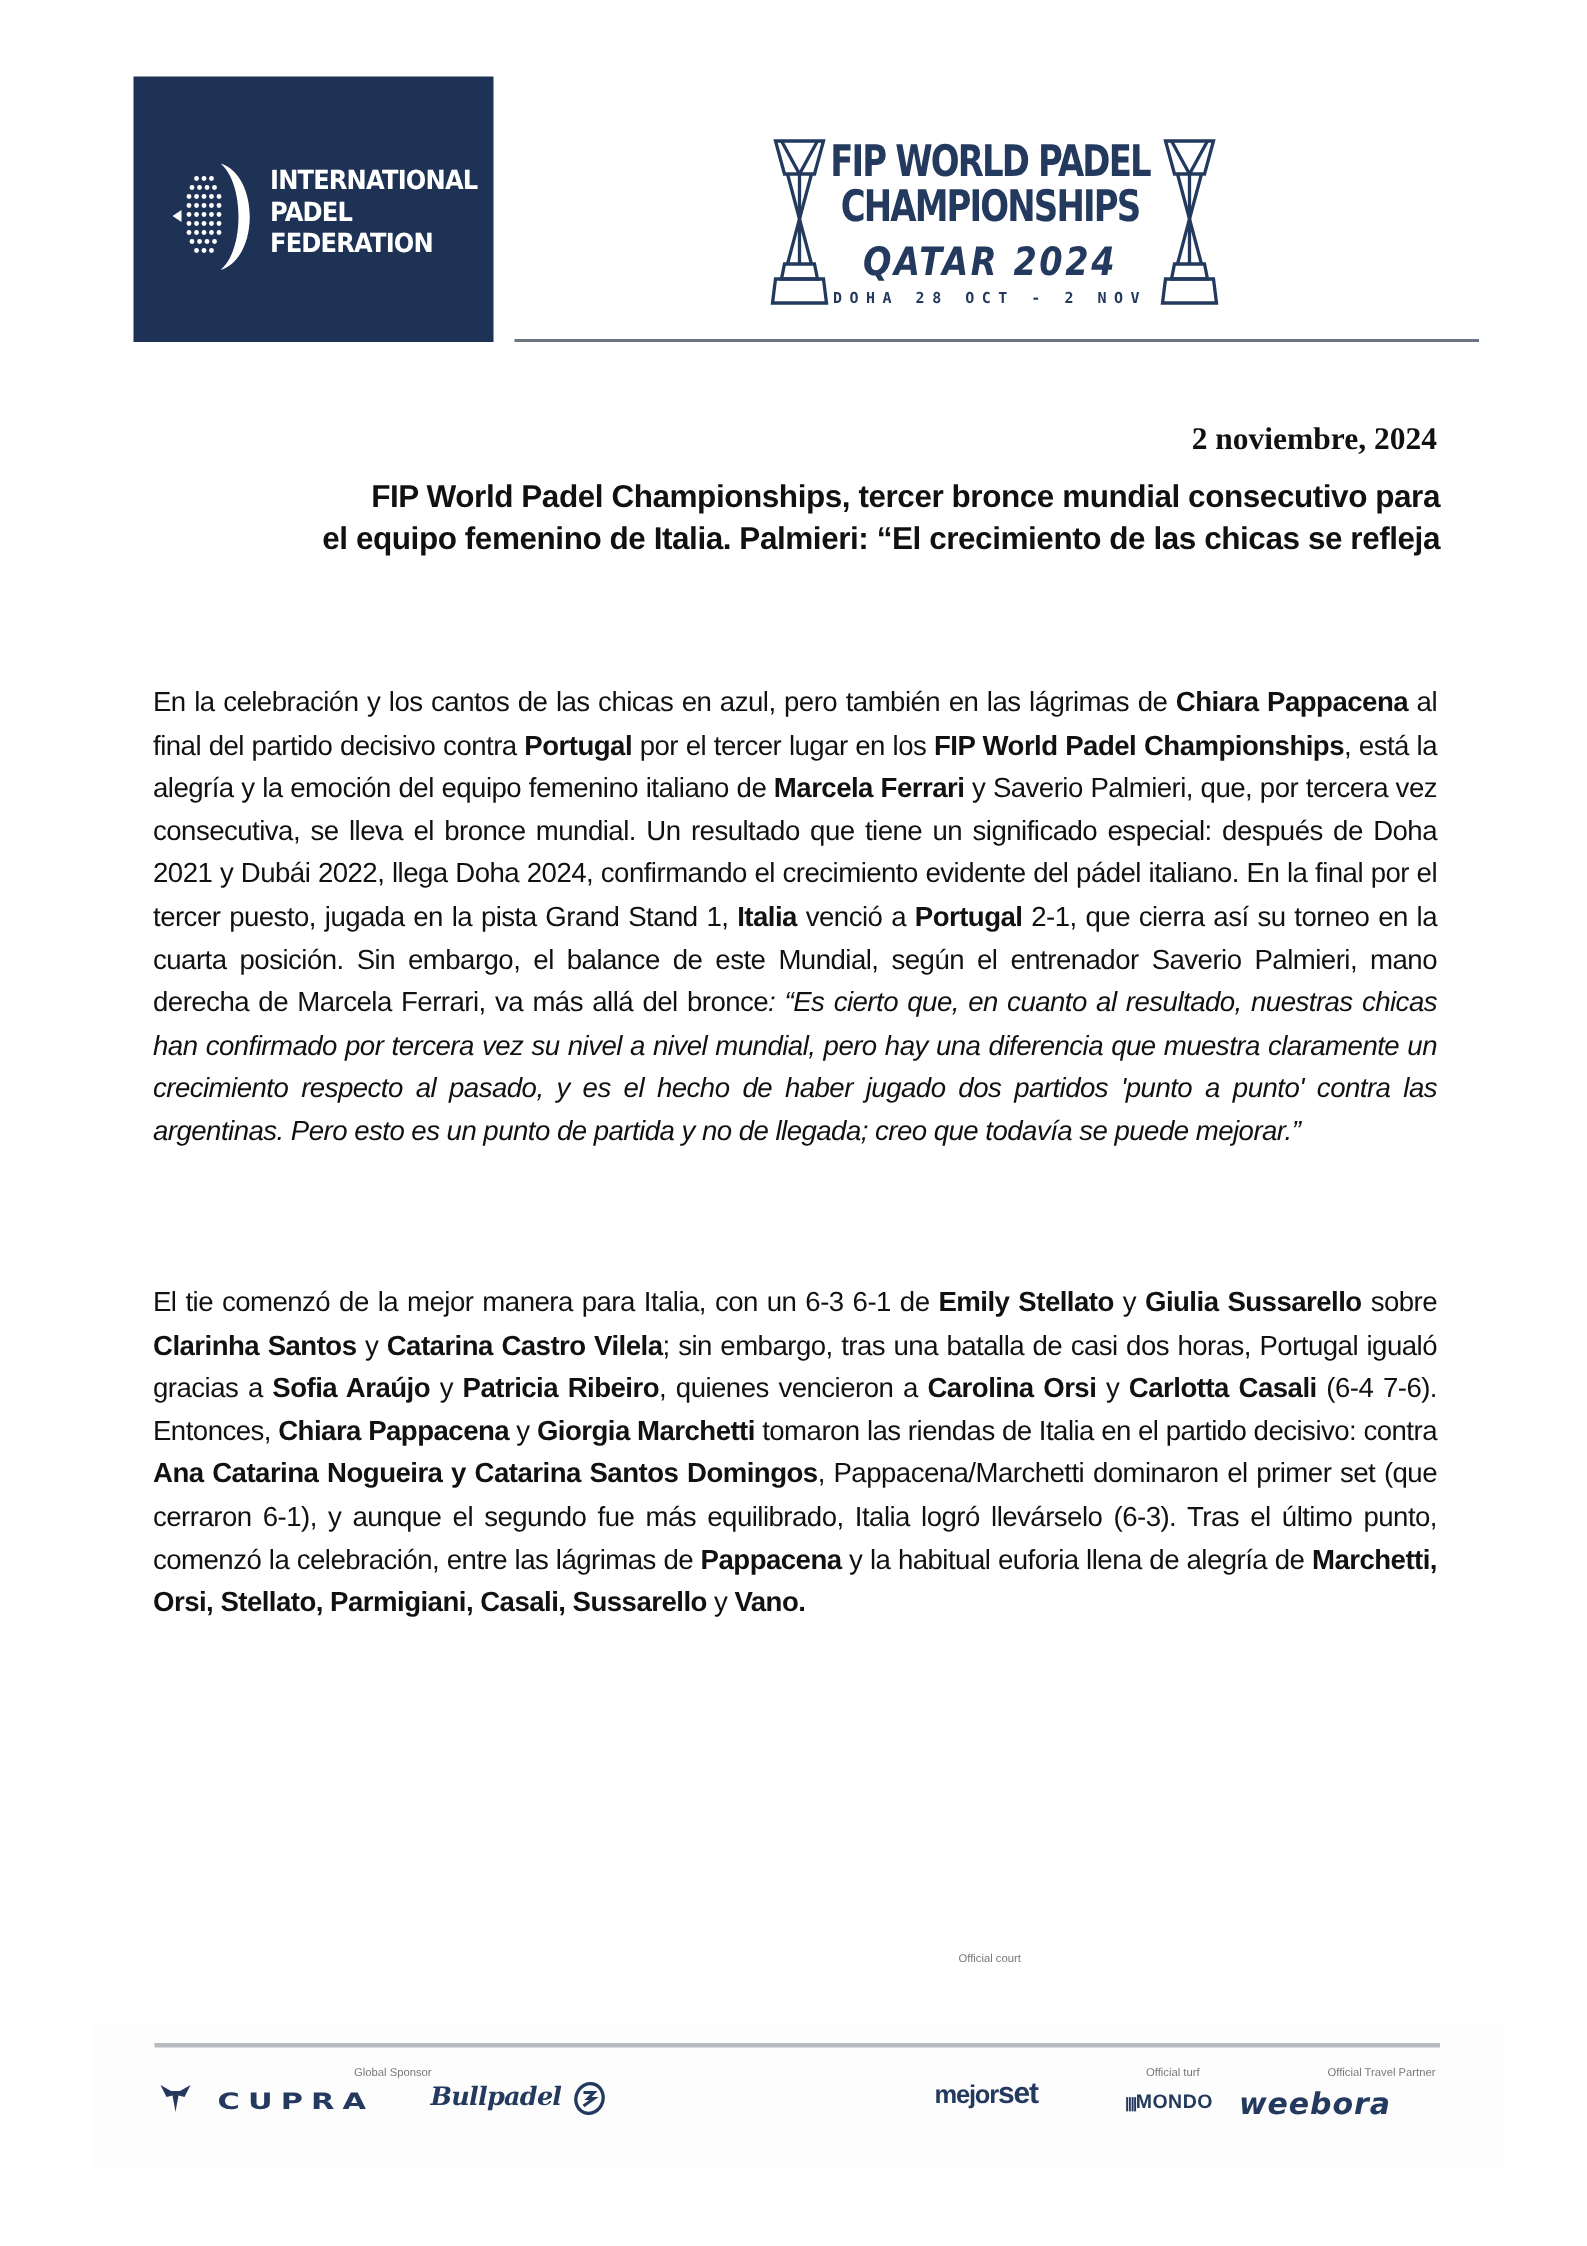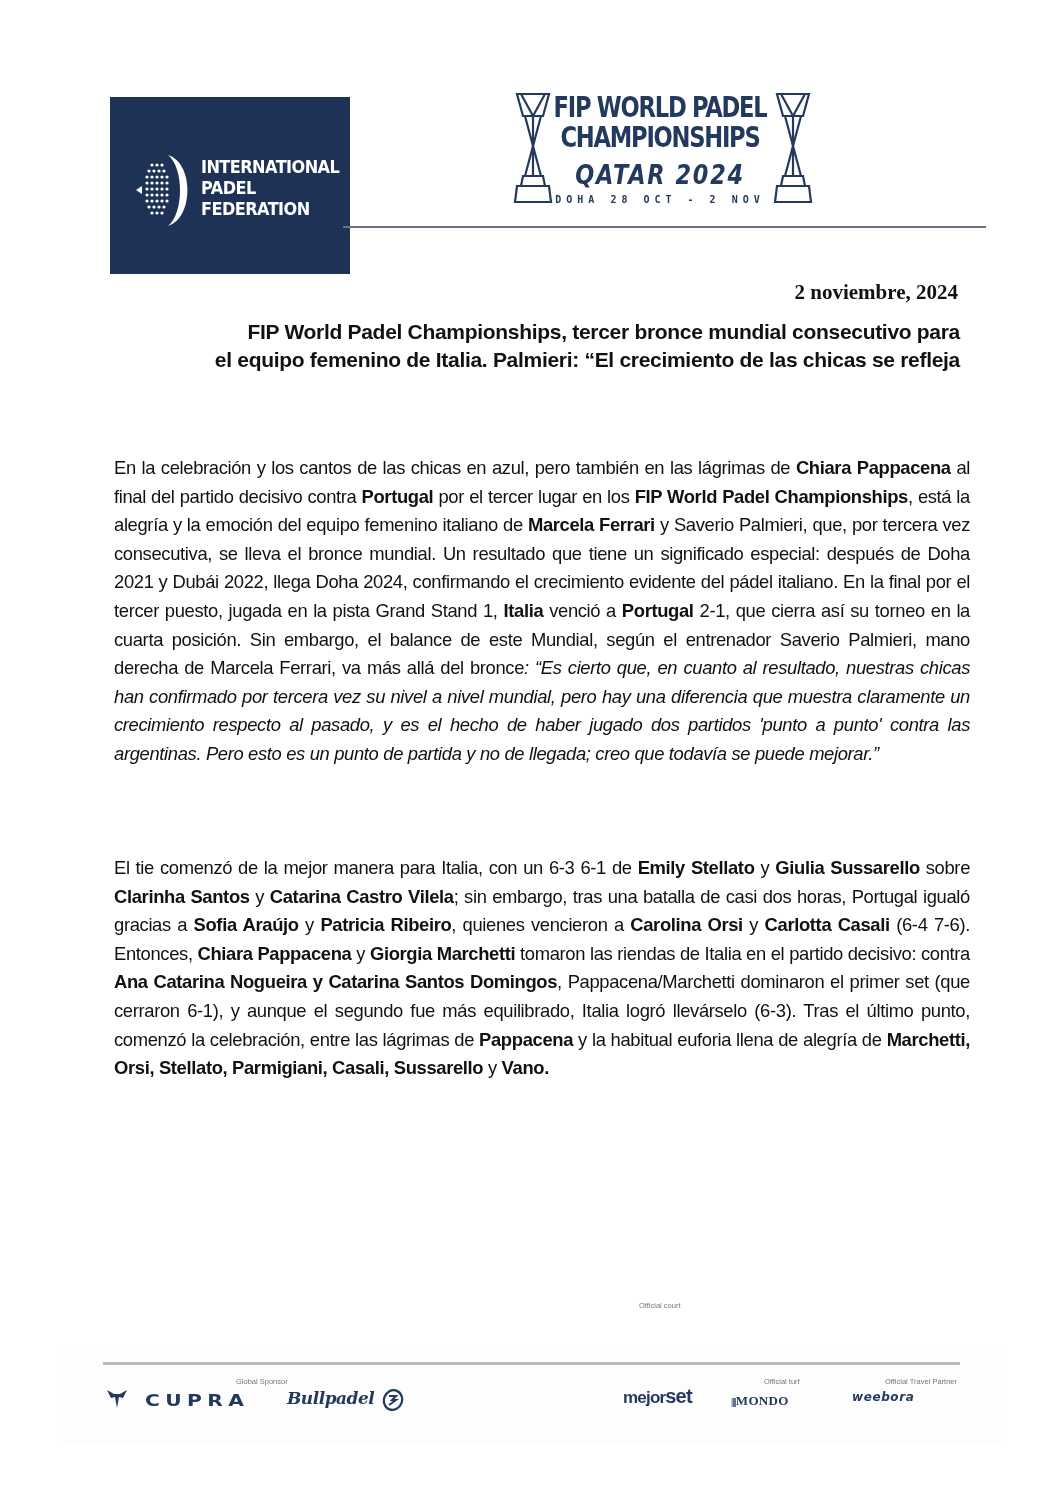--- a/index.html
+++ b/index.html
@@ -1,48 +1,48 @@
 <!DOCTYPE html>
 <html><head>
   <meta charset="utf-8">
   <style>
     html, body { margin: 0; padding: 0; background: #ffffff; }
     body { width: 1058px; height: 1497px; position: relative; overflow: hidden; font-family: "Liberation Sans", sans-serif; color: #111; }
-    .ipf-box { position: absolute; left: 110px; top: 51px; width: 240px; height: 177px; background: #1e3255; margin-top: 46px; }
+    .ipf-box { position: absolute; left: 89px; top: 51px; width: 240px; height: 177px; background: #1e3255; }
     .ipf-mark { position: absolute; left: 24px; top: 56px; width: 60px; height: 75px; }
     .ipf-text { position: absolute; left: 91px; top: 60px; color: #fff; font-family: "DejaVu Sans", sans-serif; font-weight: bold; font-size: 17.5px; line-height: 21px; letter-spacing: -0.6px; transform: scaleX(0.92); transform-origin: left top; }
     .ipf-text div { white-space: nowrap; }
     .header-rule { position: absolute; left: 343px; top: 226px; width: 643px; height: 2px; background: #6b7280; }
     .wpc { position: absolute; left: 505px; top: 90px; width: 310px; height: 120px; }
     .wpc-title { position: absolute; left: 48px; top: 2px; width: 214px; text-align: center; color: #233a5e; font-family: "DejaVu Sans", sans-serif; font-weight: bold; line-height: 30px; font-size: 29px; letter-spacing: -1.6px; transform: scaleX(0.78); transform-origin: center top; white-space: nowrap; }
     .wpc-title div { white-space: nowrap; }
     .wpc-line1 { margin-left: -30px; margin-right: -30px; }
     .wpc-line2 { margin-left: -40px; margin-right: -40px; }
     .wpc-qatar { position: absolute; left: 48px; top: 70px; width: 214px; text-align: center; color: #233a5e; font-family: "DejaVu Sans", sans-serif; font-weight: bold; font-style: italic; font-size: 26px; letter-spacing: 2px; transform: scaleX(0.86); }
     .wpc-dates { position: absolute; left: 48px; top: 104px; width: 214px; text-align: center; color: #233a5e; font-family: "DejaVu Sans Mono", monospace; font-weight: bold; font-size: 10px; letter-spacing: 5px; }
     .trophy { position: absolute; top: 0; width: 40px; height: 118px; }
     .trophy-left { left: 8px; }
     .trophy-right { right: 2px; }
     .date { position: absolute; right: 100px; top: 280px; font-family: "Liberation Serif", serif; font-weight: bold; font-size: 21px; }
     .title { position: absolute; left: 100px; top: 318px; width: 860px; text-align: center; font-family: "Liberation Sans", sans-serif; font-weight: bold; font-size: 21px; line-height: 28px; letter-spacing: -0.3px; }
-    .para { position: absolute; left: 114px; width: 856px; font-size: 18.4px; line-height: 28.6px; text-align: justify; letter-spacing: -0.35px; }
+    .para { position: absolute; left: 102px; width: 856px; font-size: 18.4px; line-height: 28.6px; text-align: justify; letter-spacing: -0.35px; }
     .para b { font-weight: bold; }
     .para i { font-style: italic; }
     .p1 { top: 454px; }
     .p2 { top: 854px; }
     .footer-band { position: absolute; left: 62px; top: 1350px; width: 940px; height: 95px; background: #fdfdfd; }
     .footer-rule { position: absolute; left: 103px; top: 1362px; width: 857px; height: 3px; background: #b7bbc1; }
     .spon-label { position: absolute; font-size: 7.5px; color: #777; white-space: nowrap; }
     .spon-logo { position: absolute; color: #233a5e; font-weight: bold; white-space: nowrap; }
     .cupra { left: 145px; top: 1392px; font-family: "DejaVu Sans", sans-serif; font-size: 15px; letter-spacing: 4px; transform: scaleX(1.35); transform-origin: left top; }
     .bullpadel { left: 287px; top: 1388px; font-family: "DejaVu Serif", serif; font-style: italic; font-size: 17px; letter-spacing: -0.5px; }
     .mejorset { left: 623px; top: 1385px; font-family: Liberation Sans, sans-serif; font-size: 17px; letter-spacing: -0.8px; }
     .mejorset .set { font-size: 20px; }
-    .mondo { left: 731px; top: 1393px; font-family: Liberation Serif, serif; font-size: 13px; letter-spacing: 0.3px; }
-    .weebora { left: 852px; top: 1390px; font-family: "DejaVu Sans", sans-serif; font-style: italic; font-size: 12px; letter-spacing: 0.6px; }
+    .mondo { left: 750px; top: 1393px; font-family: Liberation Sans, sans-serif; font-size: 13px; letter-spacing: 0.3px; }
+    .weebora { left: 826px; top: 1390px; font-family: "DejaVu Sans", sans-serif; font-style: italic; font-size: 20px; letter-spacing: 0.6px; }
   </style>
 </head>
 <body>
 
 <div class="ipf-box">
   <svg class="ipf-mark" viewBox="0 0 60 75">
     <path d="M34 2 C60 10 60 65 34 73 C50 60 50 15 34 2 Z" fill="#ffffff"></path>
     <polygon points="2,37 8,33 8,41" fill="#ffffff"></polygon>
     <g fill="#ffffff">
       <circle cx="18" cy="12" r="1.6"></circle>

